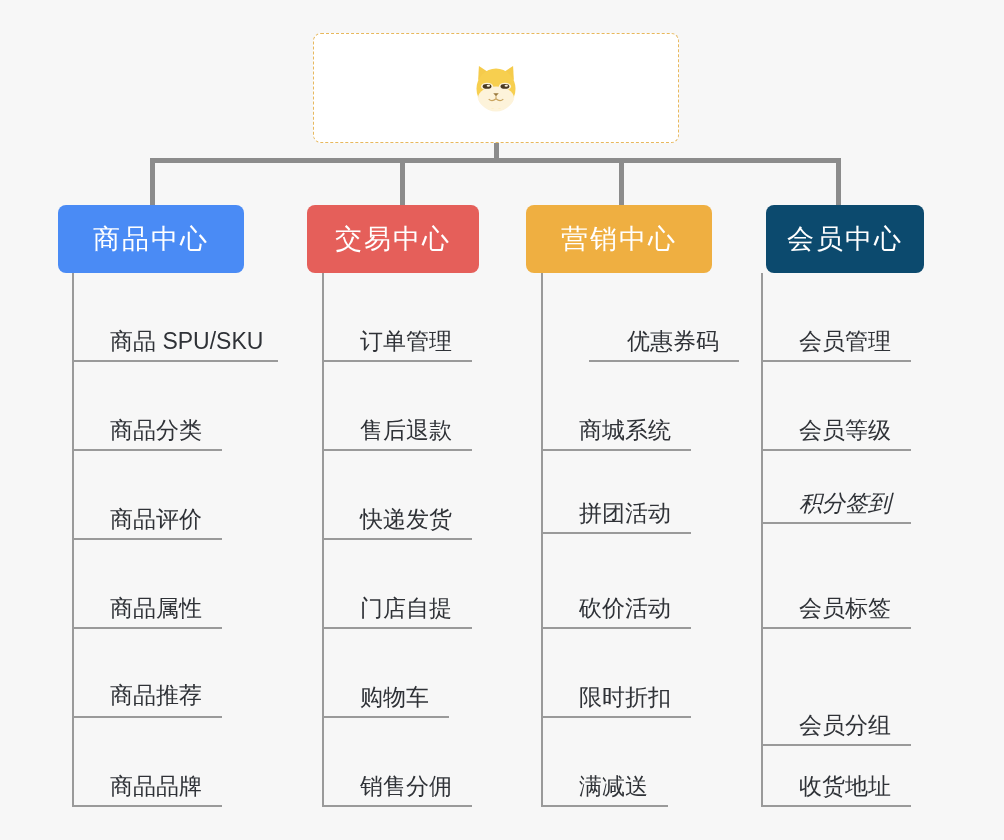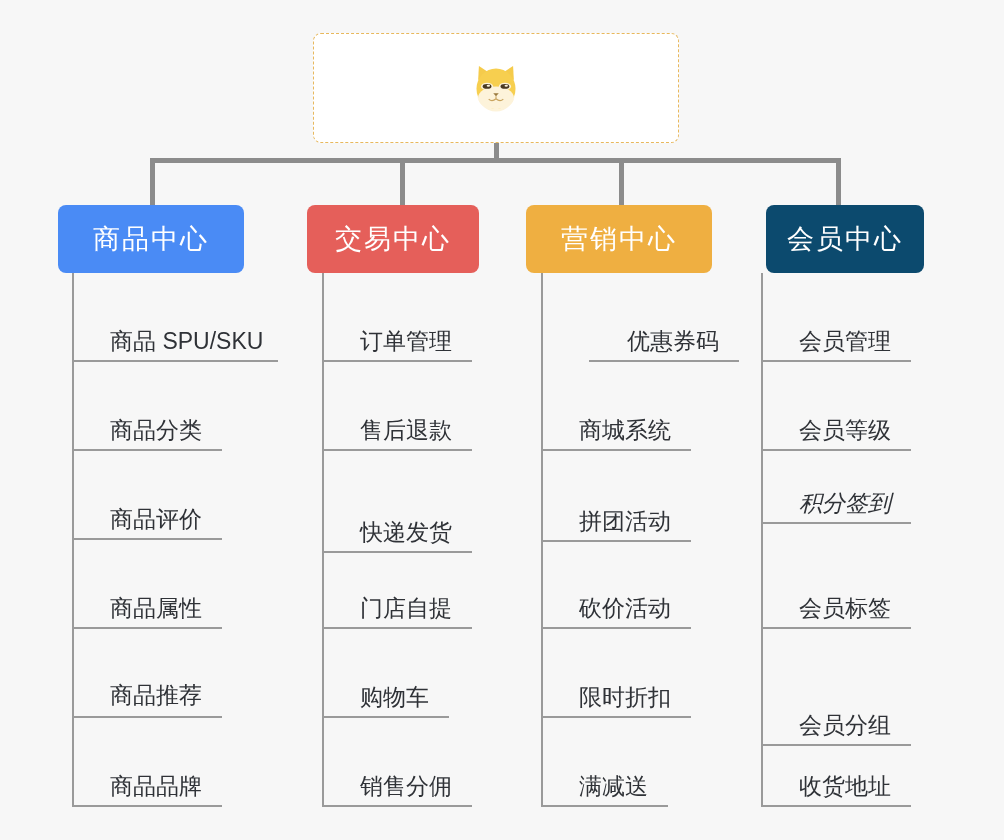--- a/index.html
+++ b/index.html
@@ -182,21 +182,21 @@
       <div class="column" style="left: 322px;">
         <div class="spine" style="height: 534px; background: rgb(154, 154, 154);"></div>
         <div class="leaf" style="top: 0px; width: 150px;">
           <span class="leaf-text">订单管理</span>
           <div class="leaf-underline" style="width: 150px; background: rgb(154, 154, 154);"></div>
         </div>
         <div class="leaf" style="top: 89px; width: 150px;">
           <span class="leaf-text">售后退款</span>
           <div class="leaf-underline" style="width: 150px; background: rgb(154, 154, 154);"></div>
         </div>
-        <div class="leaf" style="top: 191px; width: 150px; text-decoration: underline;">
+        <div class="leaf" style="top: 178px; width: 150px; text-decoration: underline;">
           <span class="leaf-text">快递发货</span>
           <div class="leaf-underline" style="width: 150px; background: rgb(154, 154, 154);"></div>
         </div>
         <div class="leaf" style="top: 267px; width: 150px;">
           <span class="leaf-text">门店自提</span>
           <div class="leaf-underline" style="width: 150px; background: rgb(154, 154, 154);"></div>
         </div>
         <div class="leaf" style="top: 356px; width: 127px;">
           <span class="leaf-text">购物车</span>
           <div class="leaf-underline" style="width: 127px; background: rgb(154, 154, 154);"></div>
@@ -209,21 +209,21 @@
       <div class="column" style="left: 541px;">
         <div class="spine" style="height: 534px; background: rgb(154, 154, 154);"></div>
         <div class="leaf" style="top: 0px; width: 150px; margin-left: 48px;">
           <span class="leaf-text">优惠券码</span>
           <div class="leaf-underline" style="width: 150px; background: rgb(154, 154, 154);"></div>
         </div>
         <div class="leaf" style="top: 89px; width: 150px;">
           <span class="leaf-text">商城系统</span>
           <div class="leaf-underline" style="width: 150px; background: rgb(154, 154, 154);"></div>
         </div>
-        <div class="leaf" style="top: 180px; width: 150px;">
+        <div class="leaf" style="top: 172px; width: 150px;">
           <span class="leaf-text">拼团活动</span>
           <div class="leaf-underline" style="width: 150px; background: rgb(154, 154, 154);"></div>
         </div>
         <div class="leaf" style="top: 267px; width: 150px;">
           <span class="leaf-text">砍价活动</span>
           <div class="leaf-underline" style="width: 150px; background: rgb(154, 154, 154);"></div>
         </div>
         <div class="leaf" style="top: 356px; width: 150px;">
           <span class="leaf-text">限时折扣</span>
           <div class="leaf-underline" style="width: 150px; background: rgb(154, 154, 154);"></div>

